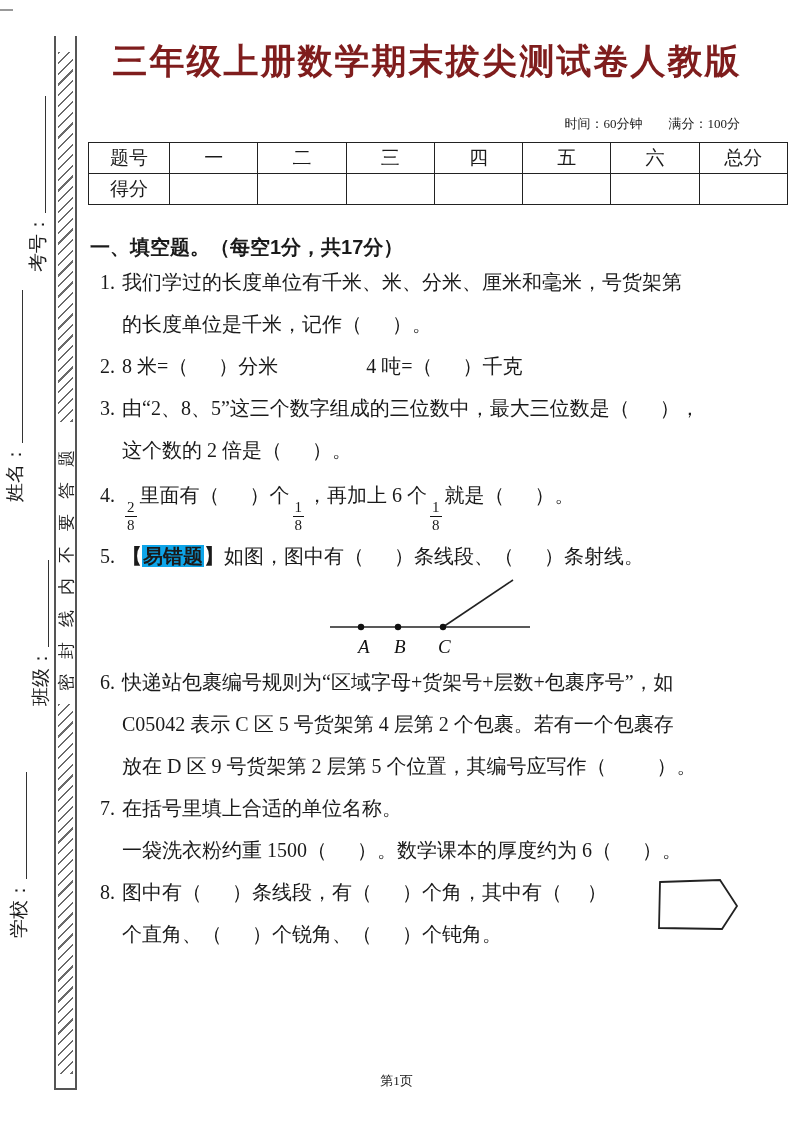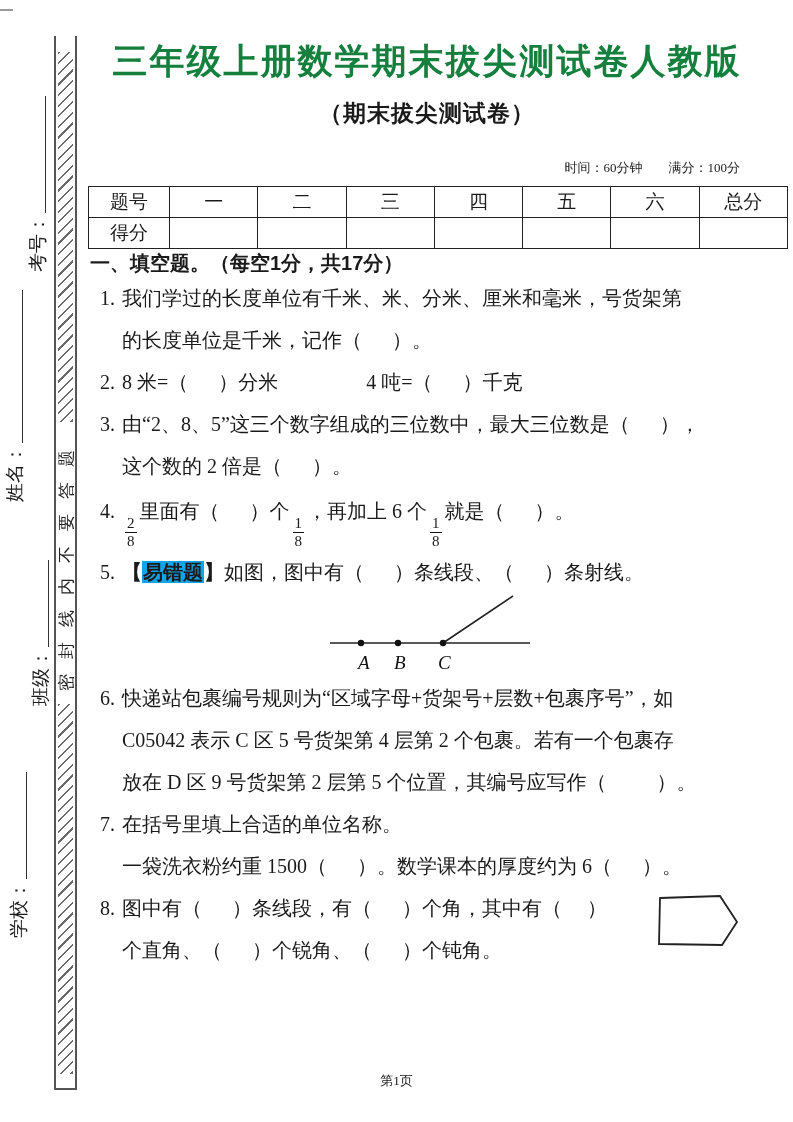--- a/index.html
+++ b/index.html
@@ -55,21 +55,21 @@
 
   
   .main { position:absolute; left:88px; top:0; width:678px; }
 
   .title {
     margin-top:38px;
     text-align:center;
     font-family:"Liberation Sans","DejaVu Sans",sans-serif;
     font-weight:bold;
     font-size:35px; letter-spacing:2px;
-    color:#15803d;
+    color:#7f1d1d;
   }
   .subtitle {
     margin-top:13px;
     text-align:center;
     font-family:"Liberation Sans","DejaVu Sans",sans-serif;
     font-weight:bold;
     font-size:23px; letter-spacing:1px;
   }
   .meta {
     margin-top:30px;
@@ -88,21 +88,21 @@
   table.score td {
     border:1.8px solid #222;
     height:31px;
     text-align:center;
     font-size:19px;
     padding:0;
   }
   table.score td.first { width:81px; }
 
   .section-heading {
-    margin-top:1px;
+    margin-top:29px;
     padding-left:2px;
     font-family:"Liberation Sans","DejaVu Sans",sans-serif;
     font-weight:bold;
     font-size:20px;
   }
 
   .q { font-size:20px; line-height:42px; padding-left:12px; white-space:pre; }
   .q .num { display:inline-block; min-width:22px; }
   .q.cont { padding-left:34px; }
   .q .gap { display:inline-block; width:88px; }
@@ -159,21 +159,20 @@
     <div class="hatch top"></div>
     <div class="seal-text-box">
       <div class="seal-text">密封线内不要答题</div>
     </div>
     <div class="hatch bottom"></div>
   </div>
 
   <div class="main">
 
     <div class="title">三年级上册数学期末拔尖测试卷人教版</div>
-    <div class="subtitle">（期末拔尖测试卷）</div>
     <div class="meta">时间：60分钟　　满分：100分</div>
 
     <table class="score">
       <tbody>
           <tr>
         <td class="first">题号</td>
         <td>一</td>
         <td>二</td>
         <td>三</td>
         <td>四</td>

